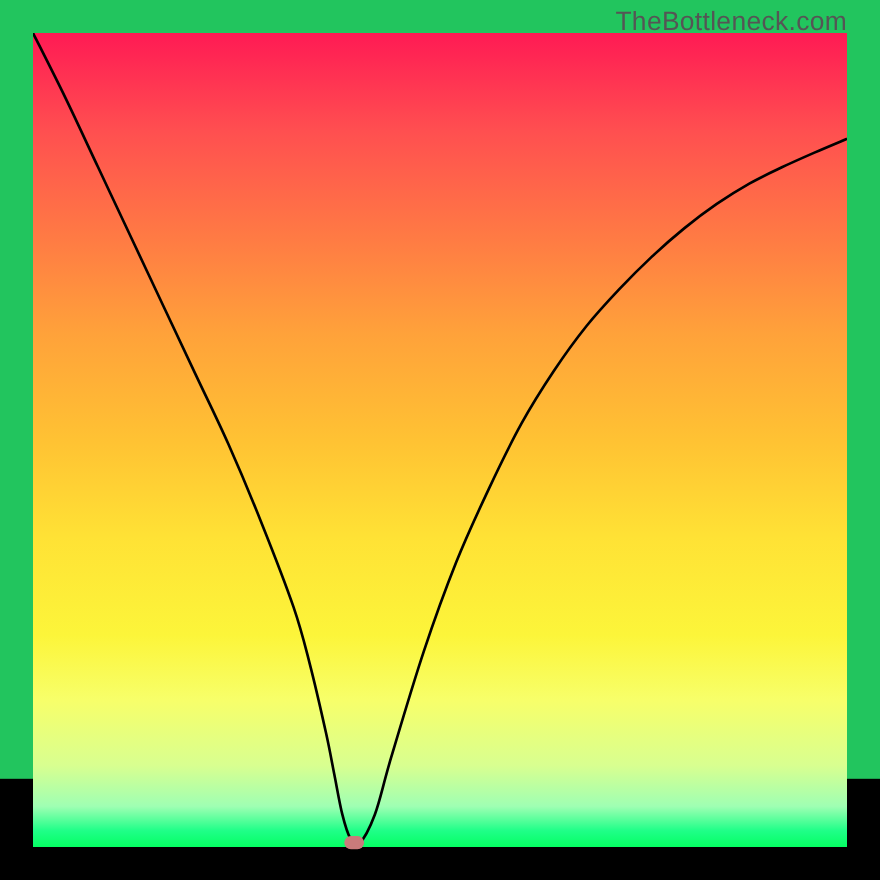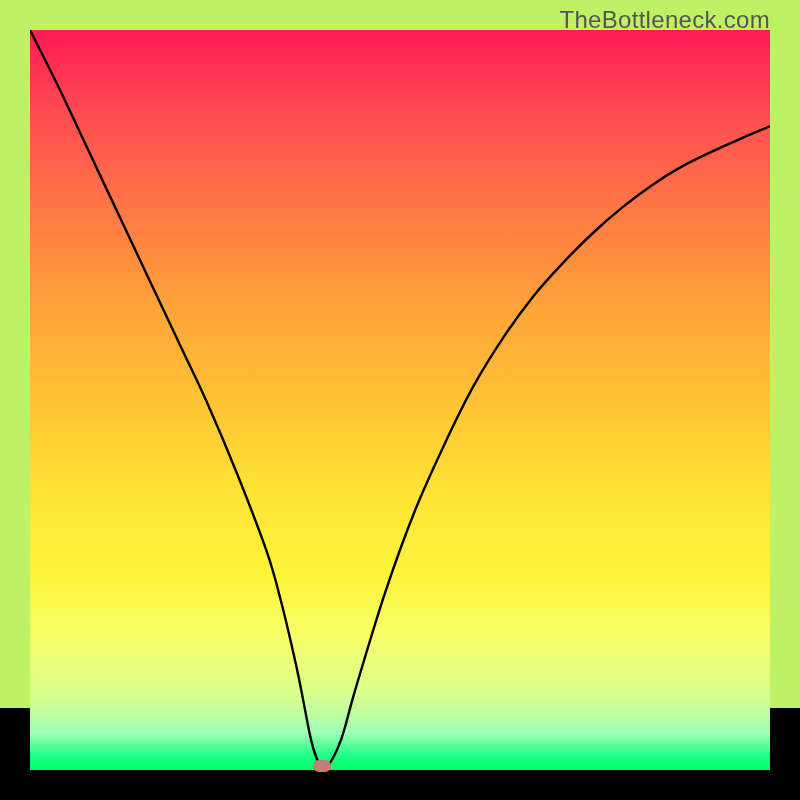--- a/index.html
+++ b/index.html
@@ -8,21 +8,21 @@
     width: 800px;
     height: 800px;
     overflow: hidden;
     background: #000;
     font-family: Arial, Helvetica, sans-serif;
   }
   .frame {
     position: relative;
     width: 800px;
     height: 708px;
-    background: #bef264;
+    background: #22c55e;
   }
   .plot-area {
     position: absolute;
     left: 30px;
     top: 30px;
     width: 740px;
     height: 740px;
     background: linear-gradient(to bottom,
       #ff1a54 0%,
       #ff4f50 12%,

